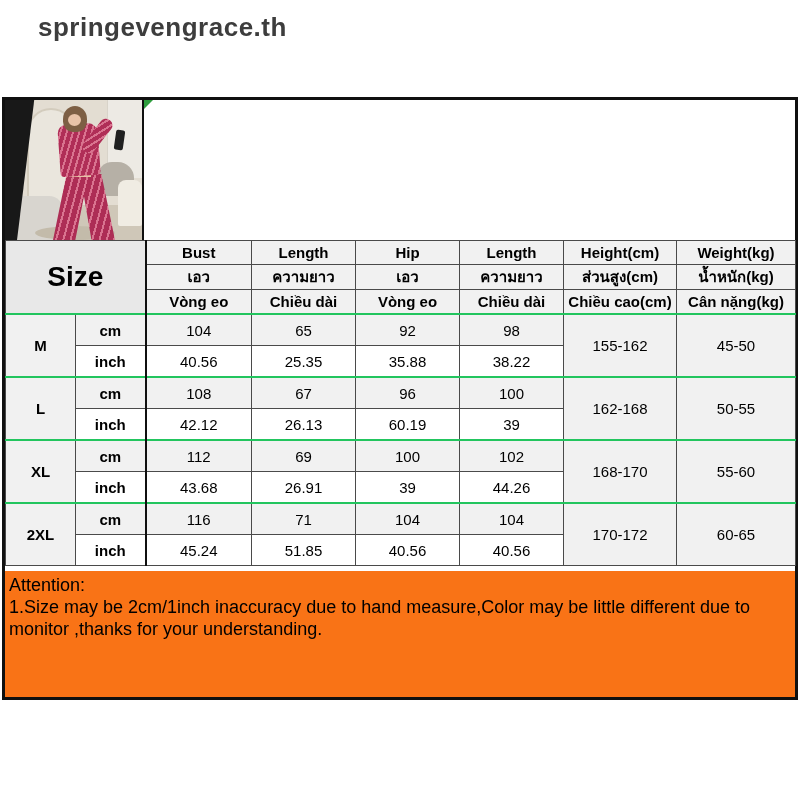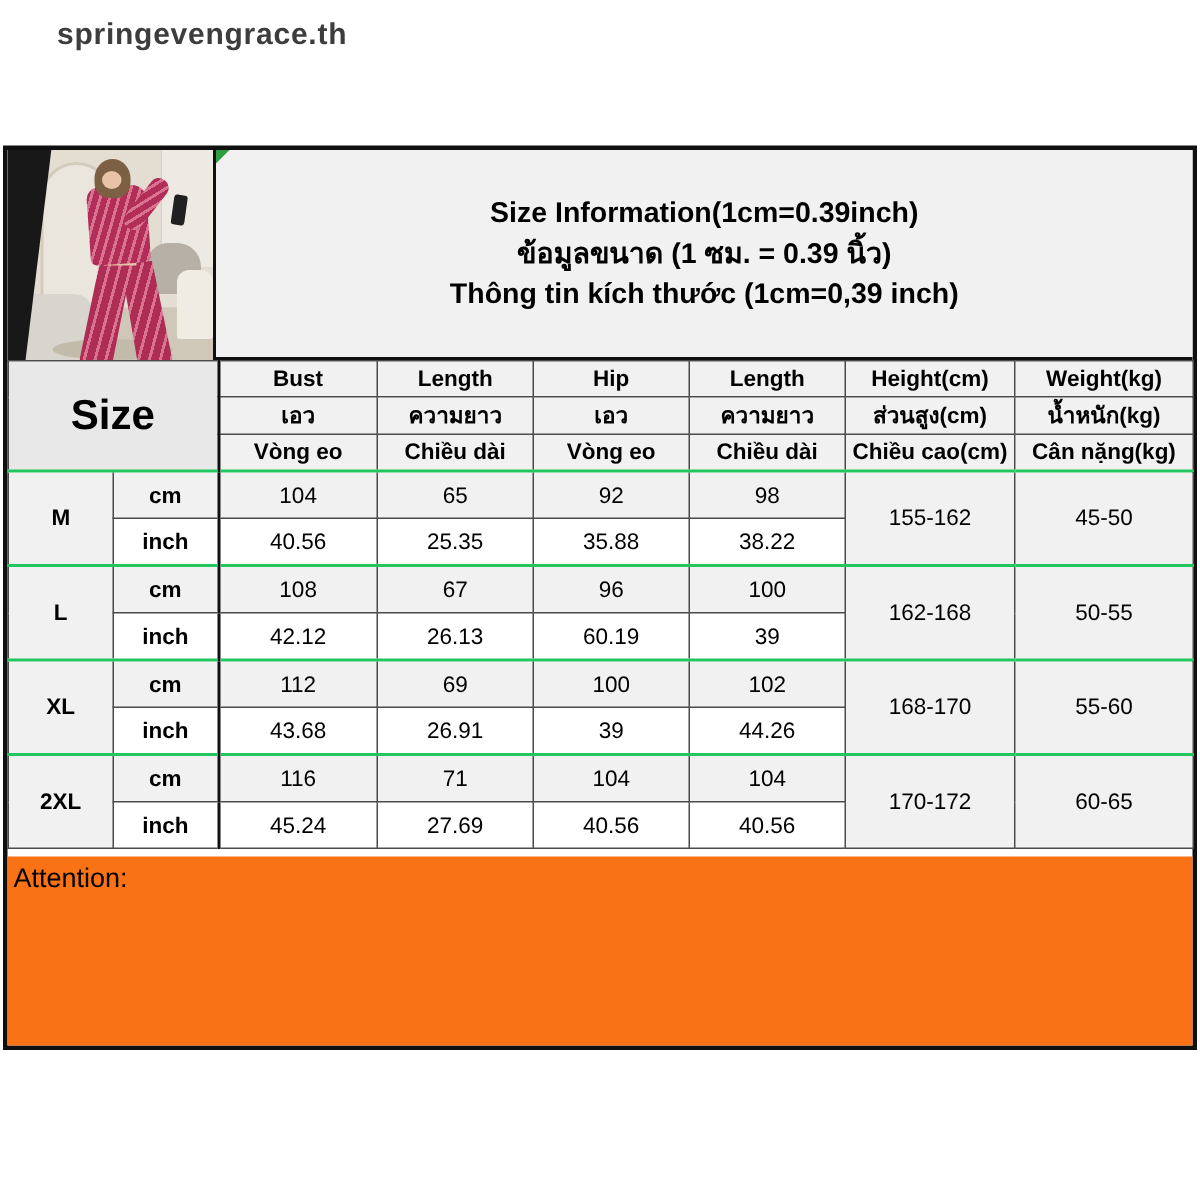--- a/index.html
+++ b/index.html
@@ -1,19 +1,19 @@
 <!DOCTYPE html>
 <html><head>
 <meta charset="utf-8">
 <style>
   html,body{margin:0;padding:0;background:#ffffff;}
   body{width:800px;height:800px;position:relative;font-family:"Liberation Sans",sans-serif;color:#000;}
 
   
-  .watermark{position:absolute;left:38px;top:12px;font-size:20px;font-weight:bold;color:#3d3d3d;letter-spacing:0.5px;}
+  .watermark{position:absolute;left:38px;top:12px;font-size:26px;font-weight:bold;color:#3d3d3d;letter-spacing:0.5px;}
 
   
   .sheet{position:absolute;left:2px;top:97px;width:790px;height:597px;border:3px solid #101010;background:#ffffff;}
 
   
   .top-band{position:absolute;left:0;top:0;width:100%;height:140px;}
   .photo{position:absolute;left:0;top:0;width:139px;height:140px;background:#ddd6cb;overflow:hidden;border-right:2px solid #101010;box-sizing:border-box;}
   .title-panel{position:absolute;left:139px;top:0;right:0;height:140px;background:#f1f1f1;border-bottom:2px solid #101010;box-sizing:border-box;display:flex;flex-direction:column;align-items:center;justify-content:center;gap:6px;}
   .title-panel div{font-weight:bold;font-size:19px;line-height:21px;}
   .corner-marker{position:absolute;left:139px;top:0;width:0;height:0;border-top:9px solid #2f9e3e;border-right:9px solid transparent;}
@@ -73,25 +73,20 @@
       <div class="ph sofa"></div>
       <div class="ph rug"></div>
       <div class="ph mirror-frame"></div>
       <div class="ph pants"></div>
       <div class="ph waist"></div>
       <div class="ph pj-top"></div>
       <div class="ph arm-up"></div>
       <div class="ph hair"></div>
       <div class="ph face"></div>
       <div class="ph phone"></div>
-    </div>
-    <div class="title-panel">
-      <div>Size Information(1cm=0.39inch)</div>
-      <div>ข้อมูลขนาด (1 ซม. = 0.39 นิ้ว)</div>
-      <div>Thông tin kích thước (1cm=0,39 inch)</div>
     </div>
     <div class="corner-marker"></div>
   </div>
 
   <table class="size-table">
     <colgroup>
       <col style="width:70px">
         <col style="width:70px">
         <col style="width:106px">
         <col style="width:104px">
@@ -187,24 +182,25 @@
       <td>116</td>
       <td>71</td>
       <td>104</td>
       <td>104</td>
       <td class="range" rowspan="2">170-172</td>
       <td class="range" rowspan="2">60-65</td>
     </tr>
     <tr class="data sub row-inch">
       <td class="unit vsep">inch</td>
       <td>45.24</td>
-      <td>27.69</td>
+      <td>51.85</td>
       <td>40.56</td>
       <td>40.56</td>
     </tr>
   </tbody>
     </table>
 
   <div class="attention">
     <div>Attention:</div>
+    <div>1.Size may be 2cm/1inch inaccuracy due to hand measure,Color may be little different due to monitor ,thanks for your understanding.</div>
   </div>
 
 </div>
 
 </body></html>

